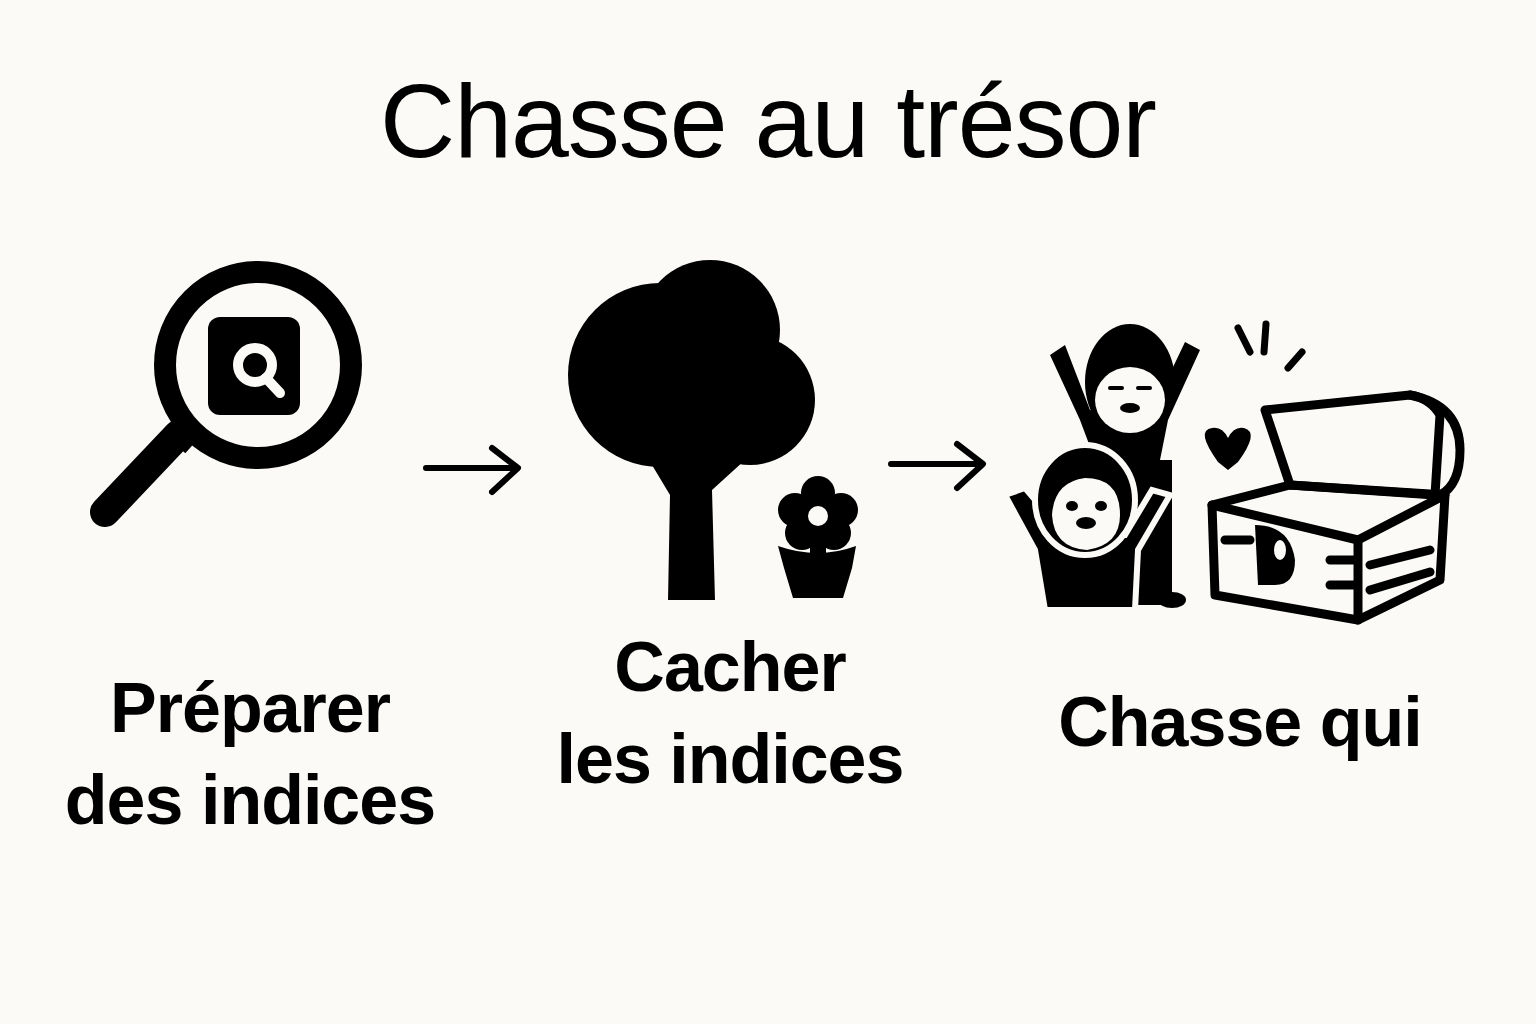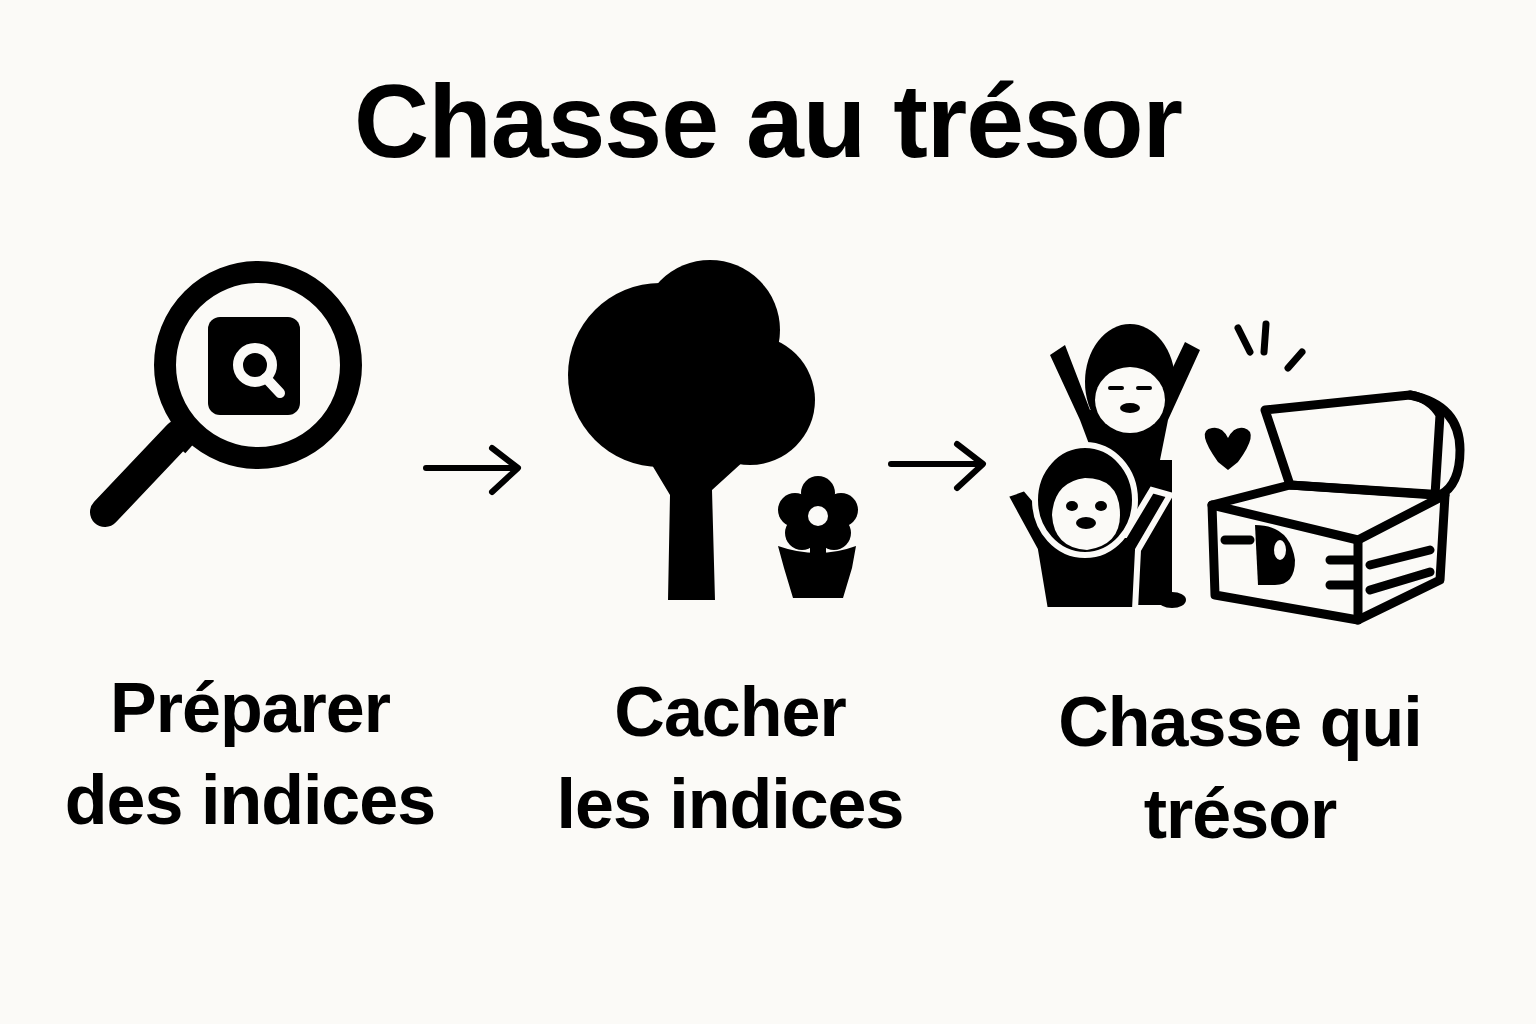--- a/index.html
+++ b/index.html
@@ -1,19 +1,19 @@
 <!DOCTYPE html>
 <html><head>
 <meta charset="utf-8">
 <style>
   html, body { margin:0; padding:0; }
   body { width:1536px; height:1024px; background:#fbfaf7; position:relative; overflow:hidden;
          font-family:"Liberation Sans", "DejaVu Sans", sans-serif; color:#000; }
   .title { position:absolute; left:0; width:1536px; top:62px; text-align:center;
-           font-size:104px; font-weight:700; letter-spacing:-1px; line-height:1.15; }
+           font-size:104px; font-weight:400; letter-spacing:-1px; line-height:1.15; }
   .icon { position:absolute; }
   .label { position:absolute; text-align:center; font-weight:700; font-size:70px; line-height:92px; letter-spacing:-1px; }
   .label span { display:block; }
 </style>
 </head>
 <body>
 
 <div class="title">Chasse au trésor</div>
 
 <svg class="icon" style="left:80px;top:250px" width="300" height="300" viewBox="0 0 300 300">
@@ -88,20 +88,19 @@
     <path d="M235 230 H260 M380 255 L440 240 M380 280 L440 262 M340 250 H365 M340 275 H365"></path>
   </g>
   <path d="M265 215 Q300 215 305 250 Q305 275 285 275 L268 275 Z" fill="#000"></path>
   <ellipse cx="290" cy="240" rx="6" ry="10" fill="#fbfaf7"></ellipse>
 </svg>
 
 <div class="label" style="left:40px;width:420px;top:662px">
   <span>Préparer</span>
   <span>des indices</span>
 </div>
-<div class="label" style="left:520px;width:420px;top:666px">
+<div class="label" style="left:520px;width:420px;top:621px">
   <span>Cacher</span>
   <span>les indices</span>
 </div>
 <div class="label" style="left:1020px;width:440px;top:676px">
   <span>Chasse qui</span>
-  <span>trésor</span>
 </div>
 
 </body></html>

